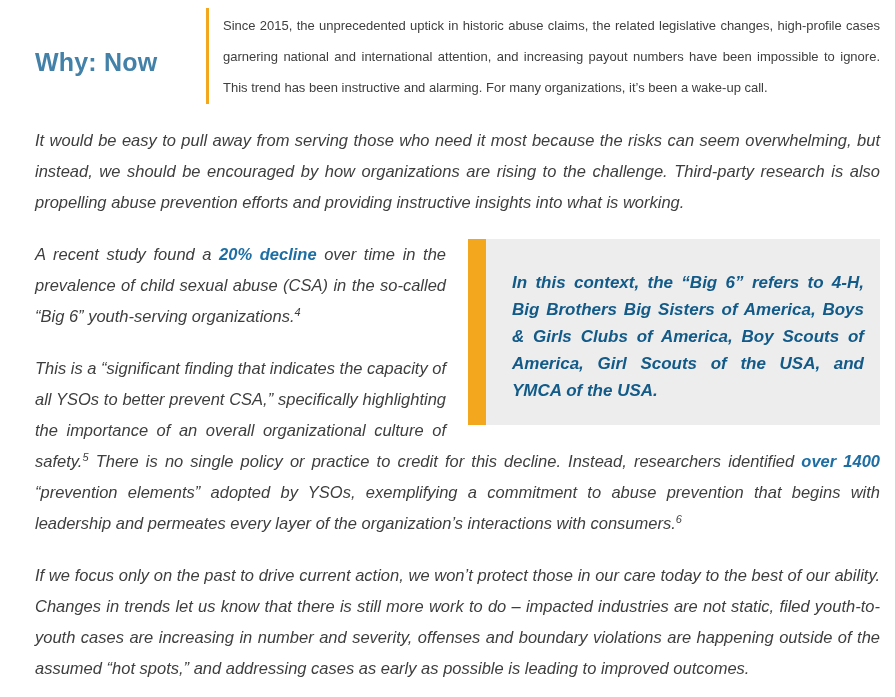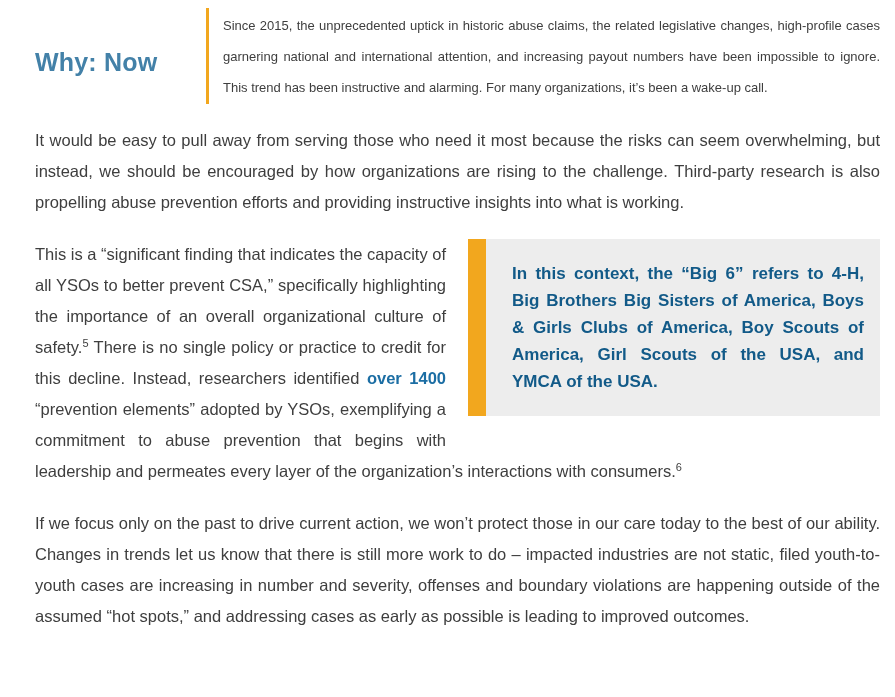--- a/index.html
+++ b/index.html
@@ -52,40 +52,42 @@
     margin-left: 14px;
     font-size: 13px;
     line-height: 31px;
     text-align: justify;
   }
   p.body-para {
     font-size: 16.5px;
     line-height: 31px;
     text-align: justify;
     margin-bottom: 21px;
+    font-style: italic;
   }
   
   .study-section { display: flow-root; }
   .callout {
     float: right;
     width: 412px;
     margin-left: 22px;
     margin-bottom: 12px;
     display: flex;
     background: var(--callout-bg);
   }
   .callout-bar {
     flex: none;
     width: 18px;
     background: var(--gold);
   }
   .callout-body {
-    padding: 21px 16px 21px 26px;
+    padding: 30px 16px 21px 26px;
     font-size: 17px;
     font-weight: bold;
+    font-style: italic;
     line-height: 27px;
     color: var(--callout-text);
     text-align: justify;
   }
   .hl {
     font-weight: bold;
     color: var(--accent-blue);
   }
   sup.fn {
     font-size: 11px;
@@ -107,19 +109,20 @@
   </div>
 
   <p class="body-para">It would be easy to pull away from serving those who need it most because the risks can seem overwhelming, but instead, we should be encouraged by how organizations are rising to the challenge. Third-party research is also propelling abuse prevention efforts and providing instructive insights into what is working.</p>
 
   <div class="study-section">
     <aside class="callout">
       <div class="callout-bar"></div>
       <div class="callout-body">In this context, the “Big 6” refers to 4-H, Big Brothers Big Sisters of America, Boys &amp; Girls Clubs of America, Boy Scouts of America, Girl Scouts of the USA, and YMCA of the USA.</div>
     </aside>
 
+    <p class="body-para"><span>A recent study found a </span><span class="hl">20% decline</span><span> over time in the prevalence of child sexual abuse (CSA) in the so-called “Big 6” youth-serving organizations.</span><sup class="fn">4</sup></p>
 
     <p class="body-para"><span>This is a “significant finding that indicates the capacity of all YSOs to better prevent CSA,” specifically highlighting the importance of an overall organizational culture of safety.</span><sup class="fn">5</sup><span> There is no single policy or practice to credit for this decline. Instead, researchers identified </span><span class="hl">over 1400</span><span> “prevention elements” adopted by YSOs, exemplifying a commitment to abuse prevention that begins with leadership and permeates every layer of the organization’s interactions with consumers.</span><sup class="fn">6</sup></p>
   </div>
 
   <p class="body-para">If we focus only on the past to drive current action, we won’t protect those in our care today to the best of our ability. Changes in trends let us know that there is still more work to do – impacted industries are not static, filed youth-to-youth cases are increasing in number and severity, offenses and boundary violations are happening outside of the assumed “hot spots,” and addressing cases as early as possible is leading to improved outcomes.</p>
 
 </div>
 
 </body></html>

